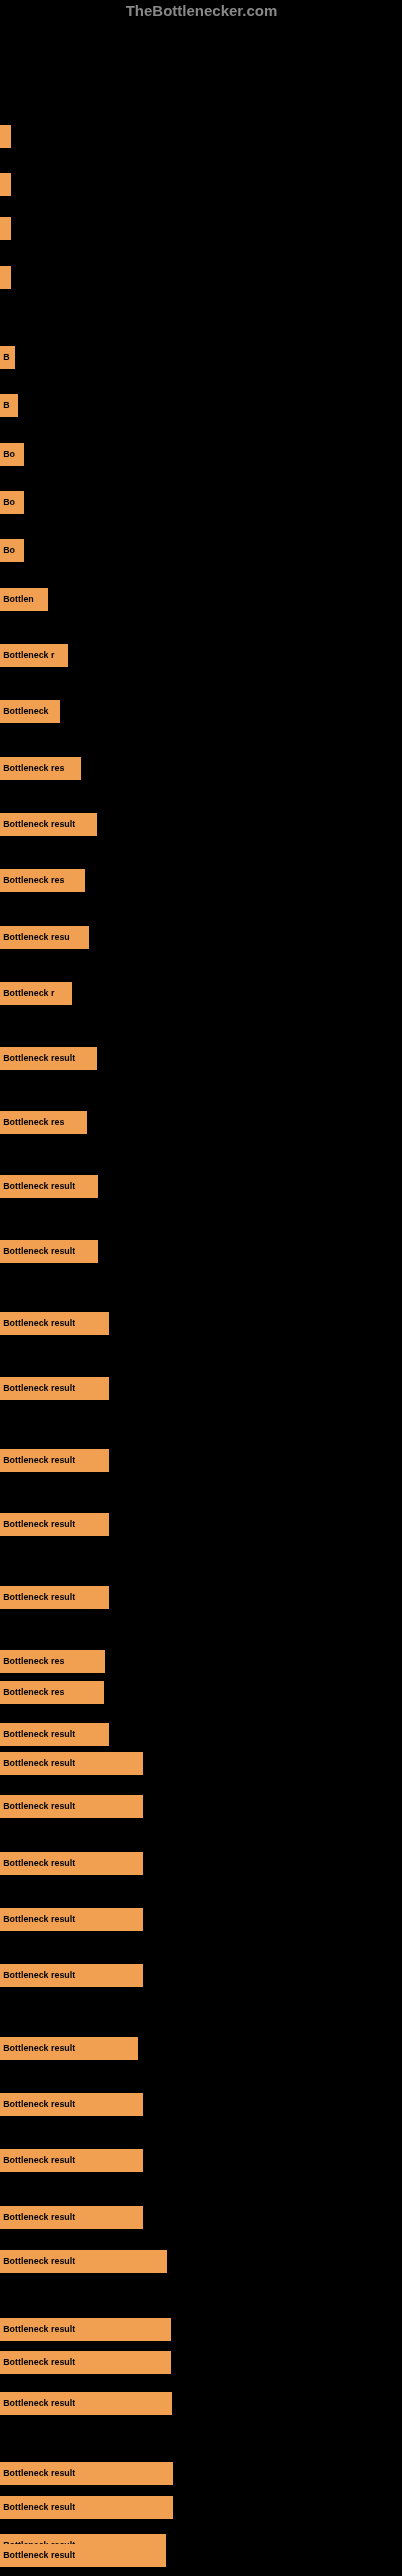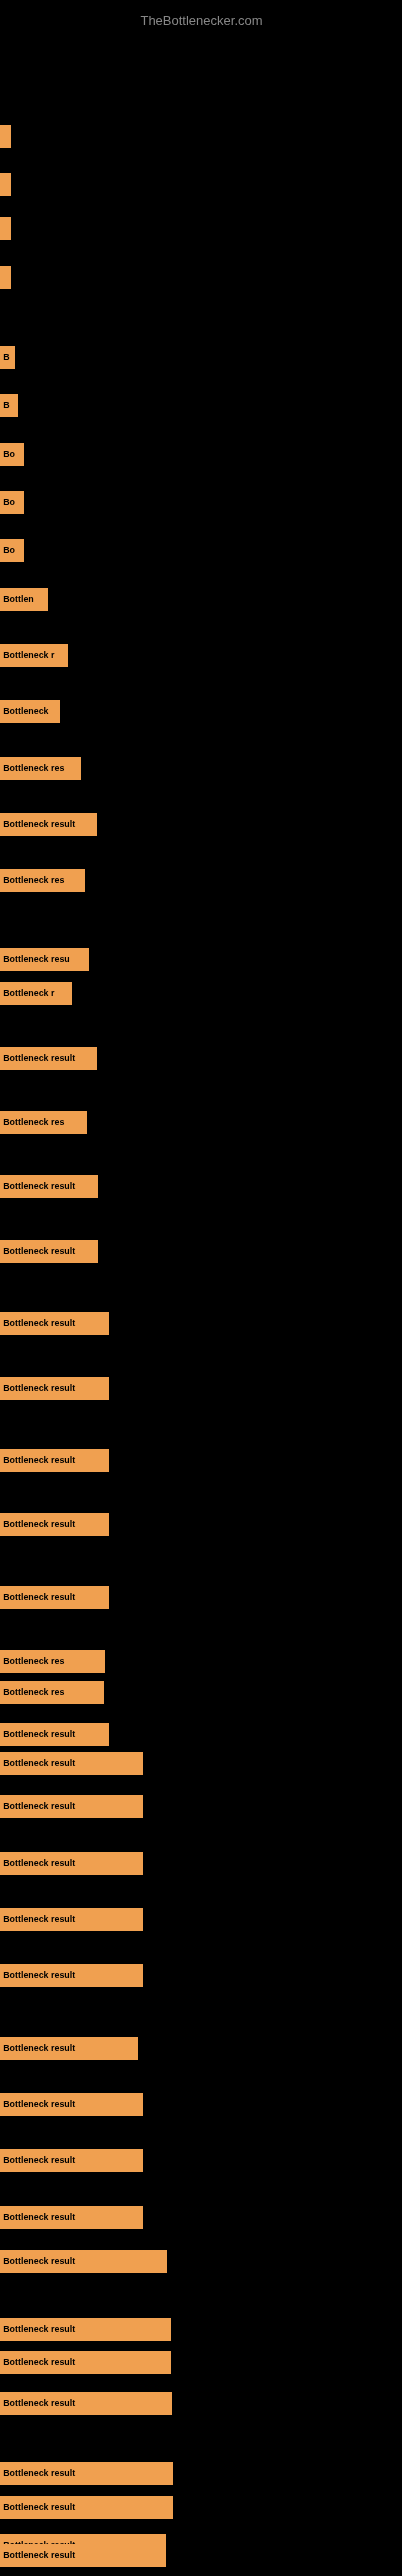--- a/index.html
+++ b/index.html
@@ -10,26 +10,27 @@
     body {
       background-color: #000;
       width: 403px;
       min-height: 2576px;
       font-family: Arial, sans-serif;
       position: relative;
       overflow-x: hidden;
     }
     .site-title {
       position: absolute;
-      top: 13px;
+      top: 2px;
       left: 50%;
       transform: translateX(-50%);
       color: #888;
-      font-size: 13px;
+      font-size: 15px;
       white-space: nowrap;
+      font-weight: bold;
     }
     .bar-container {
       position: absolute;
       left: 0;
       display: flex;
       align-items: center;
     }
     .bar {
       background-color: #f0a050;
       height: 22.5px;
@@ -86,21 +87,21 @@
   </div>
 <div class="bar-container" style="top: 757px; left: 0px;">
     <div class="bar" style="width: 81px;">Bottleneck res</div>
   </div>
 <div class="bar-container" style="top: 813px; left: 0px;">
     <div class="bar" style="width: 97px;">Bottleneck result</div>
   </div>
 <div class="bar-container" style="top: 869px; left: 0px;">
     <div class="bar" style="width: 85px;">Bottleneck res</div>
   </div>
-<div class="bar-container" style="top: 948px; left: 0px; border-radius: 6px;">
+<div class="bar-container" style="top: 926px; left: 0px; border-radius: 6px;">
     <div class="bar" style="width: 89px;">Bottleneck resu</div>
   </div>
 <div class="bar-container" style="top: 982px; left: 0px;">
     <div class="bar" style="width: 72px;">Bottleneck r</div>
   </div>
 <div class="bar-container" style="top: 1047px; left: 0px;">
     <div class="bar" style="width: 97px;">Bottleneck result</div>
   </div>
 <div class="bar-container" style="top: 1111px; left: 0px;">
     <div class="bar" style="width: 87px;">Bottleneck res</div>

